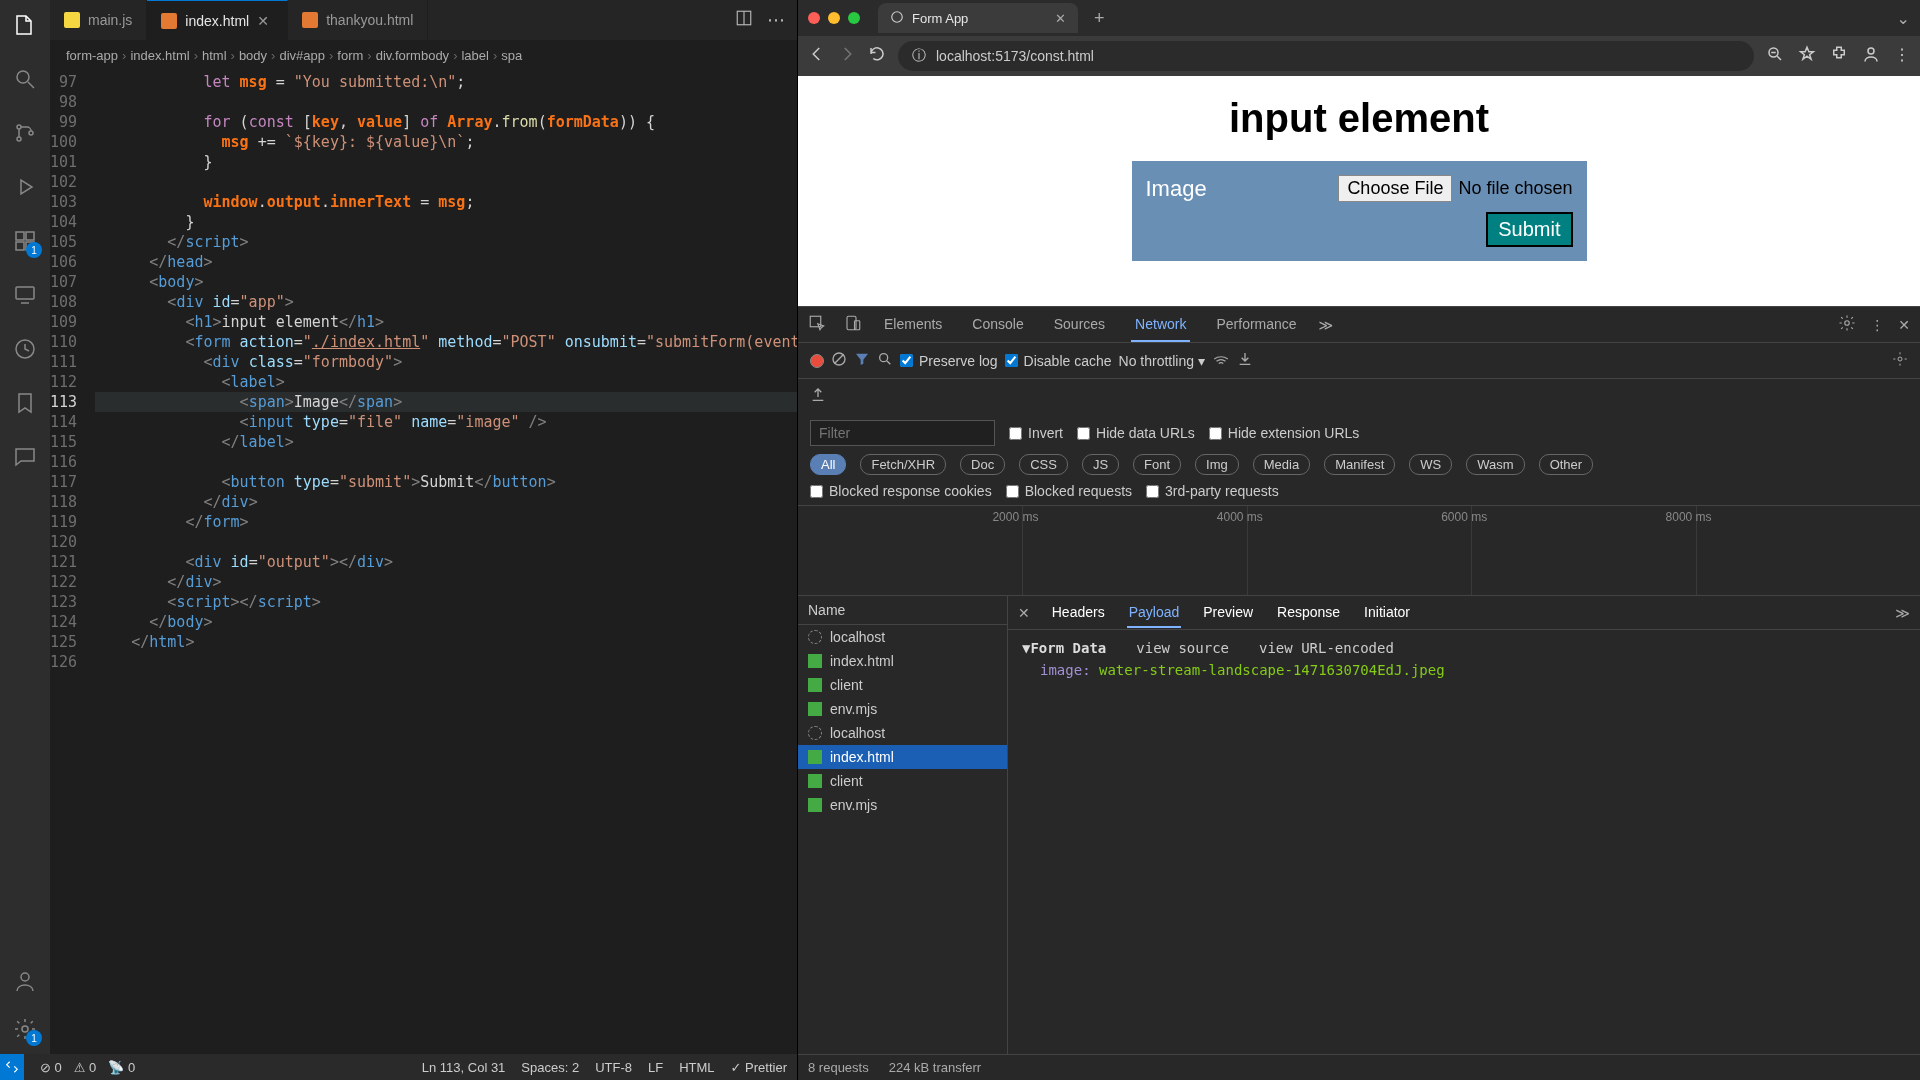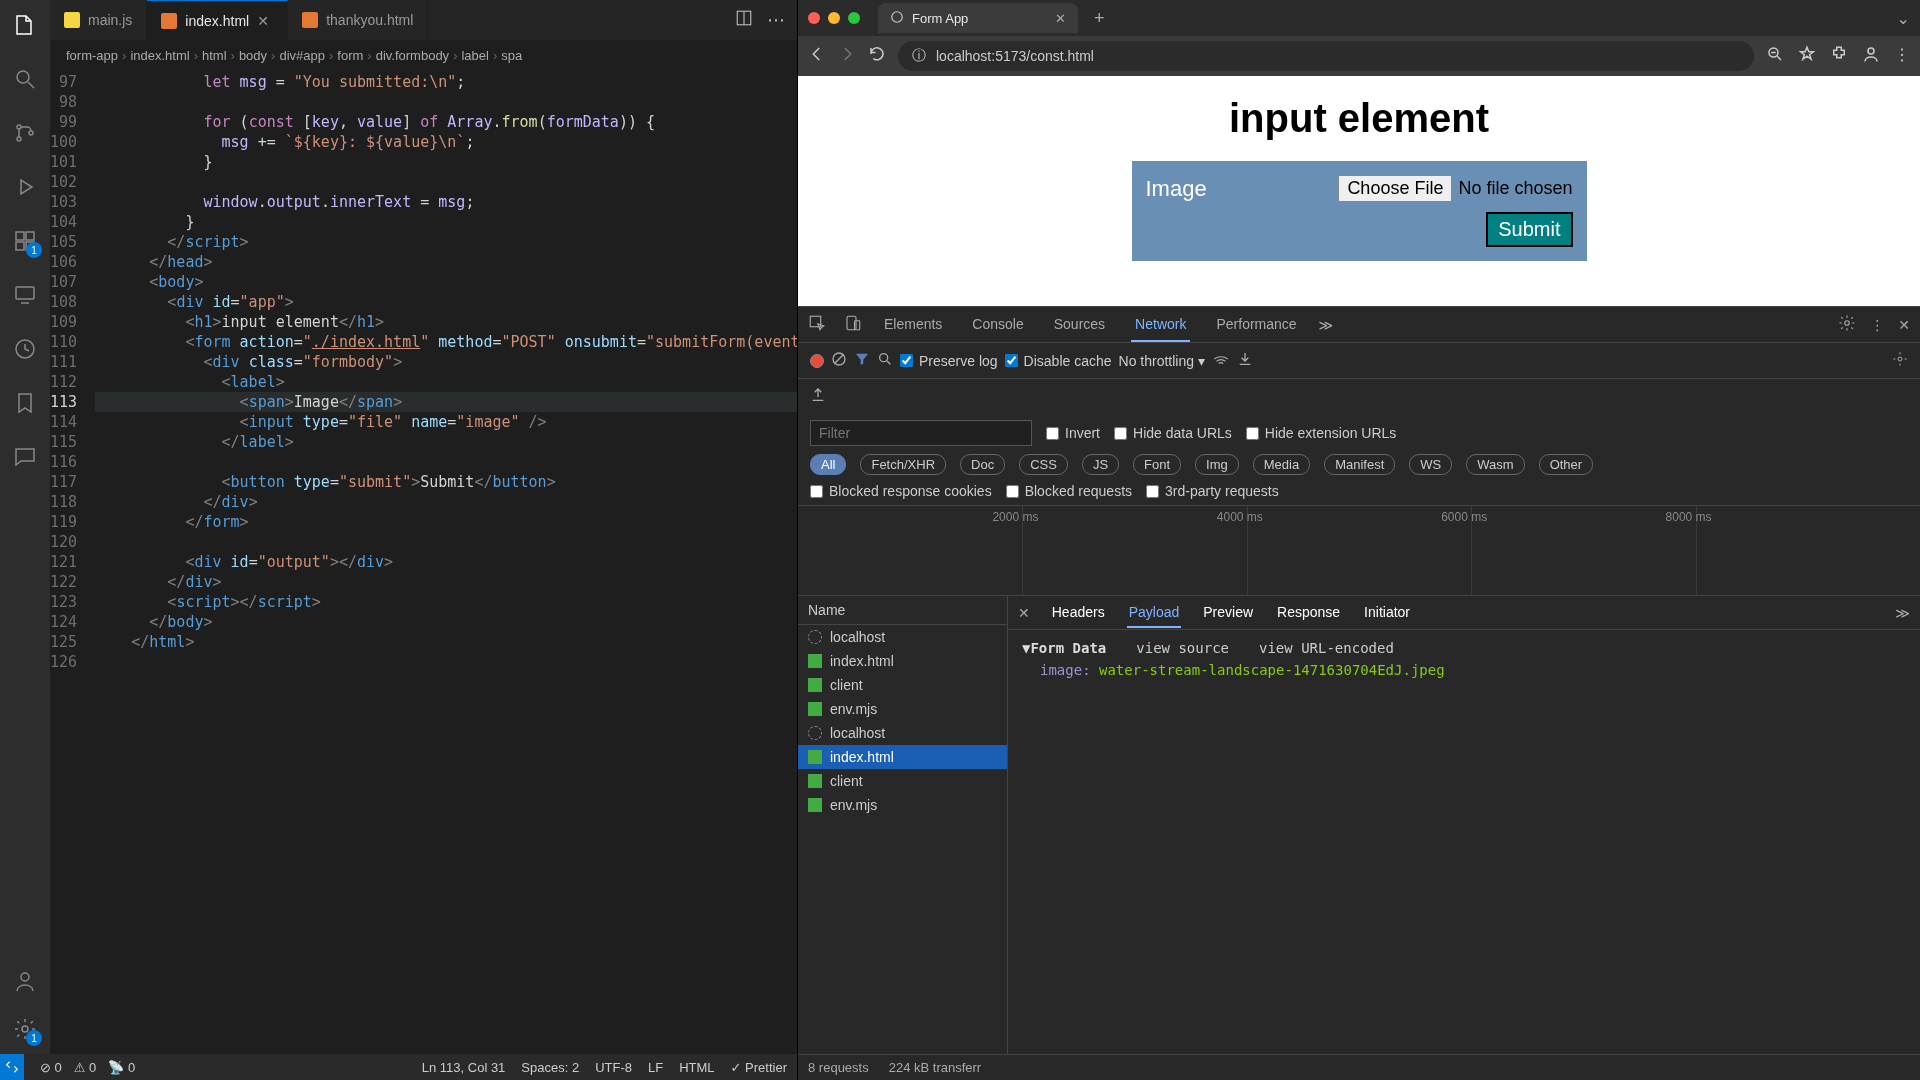--- a/index.html
+++ b/index.html
@@ -23,21 +23,21 @@
 .tabs-right { margin-left: auto; display: flex; align-items: center; gap: 14px; padding-right: 12px; color: #bbb; }
 .breadcrumbs { height: 30px; display: flex; align-items: center; font-size: 13px; color: #aaa; padding: 0 16px; gap: 4px; overflow: hidden; white-space: nowrap; }
 .bc-sep { color: #666; }
 .code-area { flex: 1; display: flex; font-family: "SF Mono", Consolas, monospace; font-size: 15px; line-height: 20px; overflow: hidden; }
 .gutter { width: 56px; text-align: right; color: #6e6e6e; padding-right: 18px; padding-top: 2px; }
 .gutter .ln { height: 20px; }
 .gutter .ln.active { color: #d4d4d4; }
 .code { flex: 1; white-space: pre; color: #d4d4d4; padding-top: 2px; }
 .code .cl { height: 20px; }
 .tk-kw { color: #c586c0; }
-.tk-var { color: #c4b5fd; }
+.tk-var { color: #f97316; font-weight: bold; }
 .tk-str { color: #ce9178; }
 .tk-fn { color: #dcdcaa; }
 .tk-tag { color: #569cd6; }
 .tk-attr { color: #9cdcfe; }
 .tk-pun { color: #808080; }
 .tk-txt { color: #d4d4d4; }
 .active-line { background: #2a2d2e; }
 .statusbar { height: 26px; background: #2a2a2a; display: flex; align-items: center; font-size: 13px; color: #ccc; padding: 0 10px; gap: 16px; }
 .statusbar .sb-left { display: flex; gap: 12px; align-items: center; }
 .statusbar .sb-right { margin-left: auto; display: flex; gap: 16px; }
@@ -73,21 +73,21 @@
 .dt-tabs .dt-tab.active { color: #7fb3ff; border-bottom: 2px solid #7fb3ff; }
 .dt-tabs-right { margin-left: auto; display: flex; gap: 14px; align-items: center; }
 .dt-toolbar { height: 36px; display: flex; align-items: center; padding: 0 12px; gap: 7px; border-bottom: 1px solid #444; }
 .dt-rec { width: 14px; height: 14px; background: #e74c3c; border-radius: 50%; border: 1px solid #888; }
 .dt-chk { display: flex; align-items: center; gap: 6px; }
 .dt-chk input { accent-color: #0078d4; }
 .dt-select { background: transparent; color: #ccc; border: none; }
 .dt-toolbar2 { padding: 8px 12px; display: flex; align-items: center; gap: 12px; }
 .dt-toolbar2 svg { width: 16px; height: 16px; stroke: #aaa; fill: none; }
 .dt-filterbar { padding: 6px 12px; display: flex; flex-direction: column; gap: 8px; border-bottom: 1px solid #444; }
-.dt-filter-input { background: #202020; border: 1px solid #555; padding: 4px 8px; color: #999; width: 222px; font-size: 14px; }
+.dt-filter-input { background: #202020; border: 1px solid #555; padding: 4px 8px; color: #999; width: 185px; font-size: 14px; }
 .dt-filter-row { display: flex; align-items: center; gap: 14px; flex-wrap: wrap; }
 .dt-pill { border: 1px solid #666; border-radius: 10px; padding: 2px 10px; font-size: 13px; color: #ccc; cursor: pointer; }
 .dt-pill.active { background: #5a7fb5; color: #fff; border-color: #5a7fb5; }
 .dt-timeline { height: 90px; border-bottom: 1px solid #444; position: relative; background: #282828; }
 .dt-tick { position: absolute; top: 4px; color: #888; font-size: 12px; }
 .dt-grid { position: absolute; top: 0; bottom: 0; width: 1px; background: #3a3a3a; }
 .dt-lower { flex: 1; display: flex; overflow: hidden; }
 .dt-reqlist { width: 210px; border-right: 1px solid #444; display: flex; flex-direction: column; }
 .dt-reqlist-h { padding: 6px 10px; border-bottom: 1px solid #444; font-weight: 500; }
 .dt-req { padding: 4px 10px; display: flex; align-items: center; gap: 8px; cursor: pointer; font-size: 14px; }

